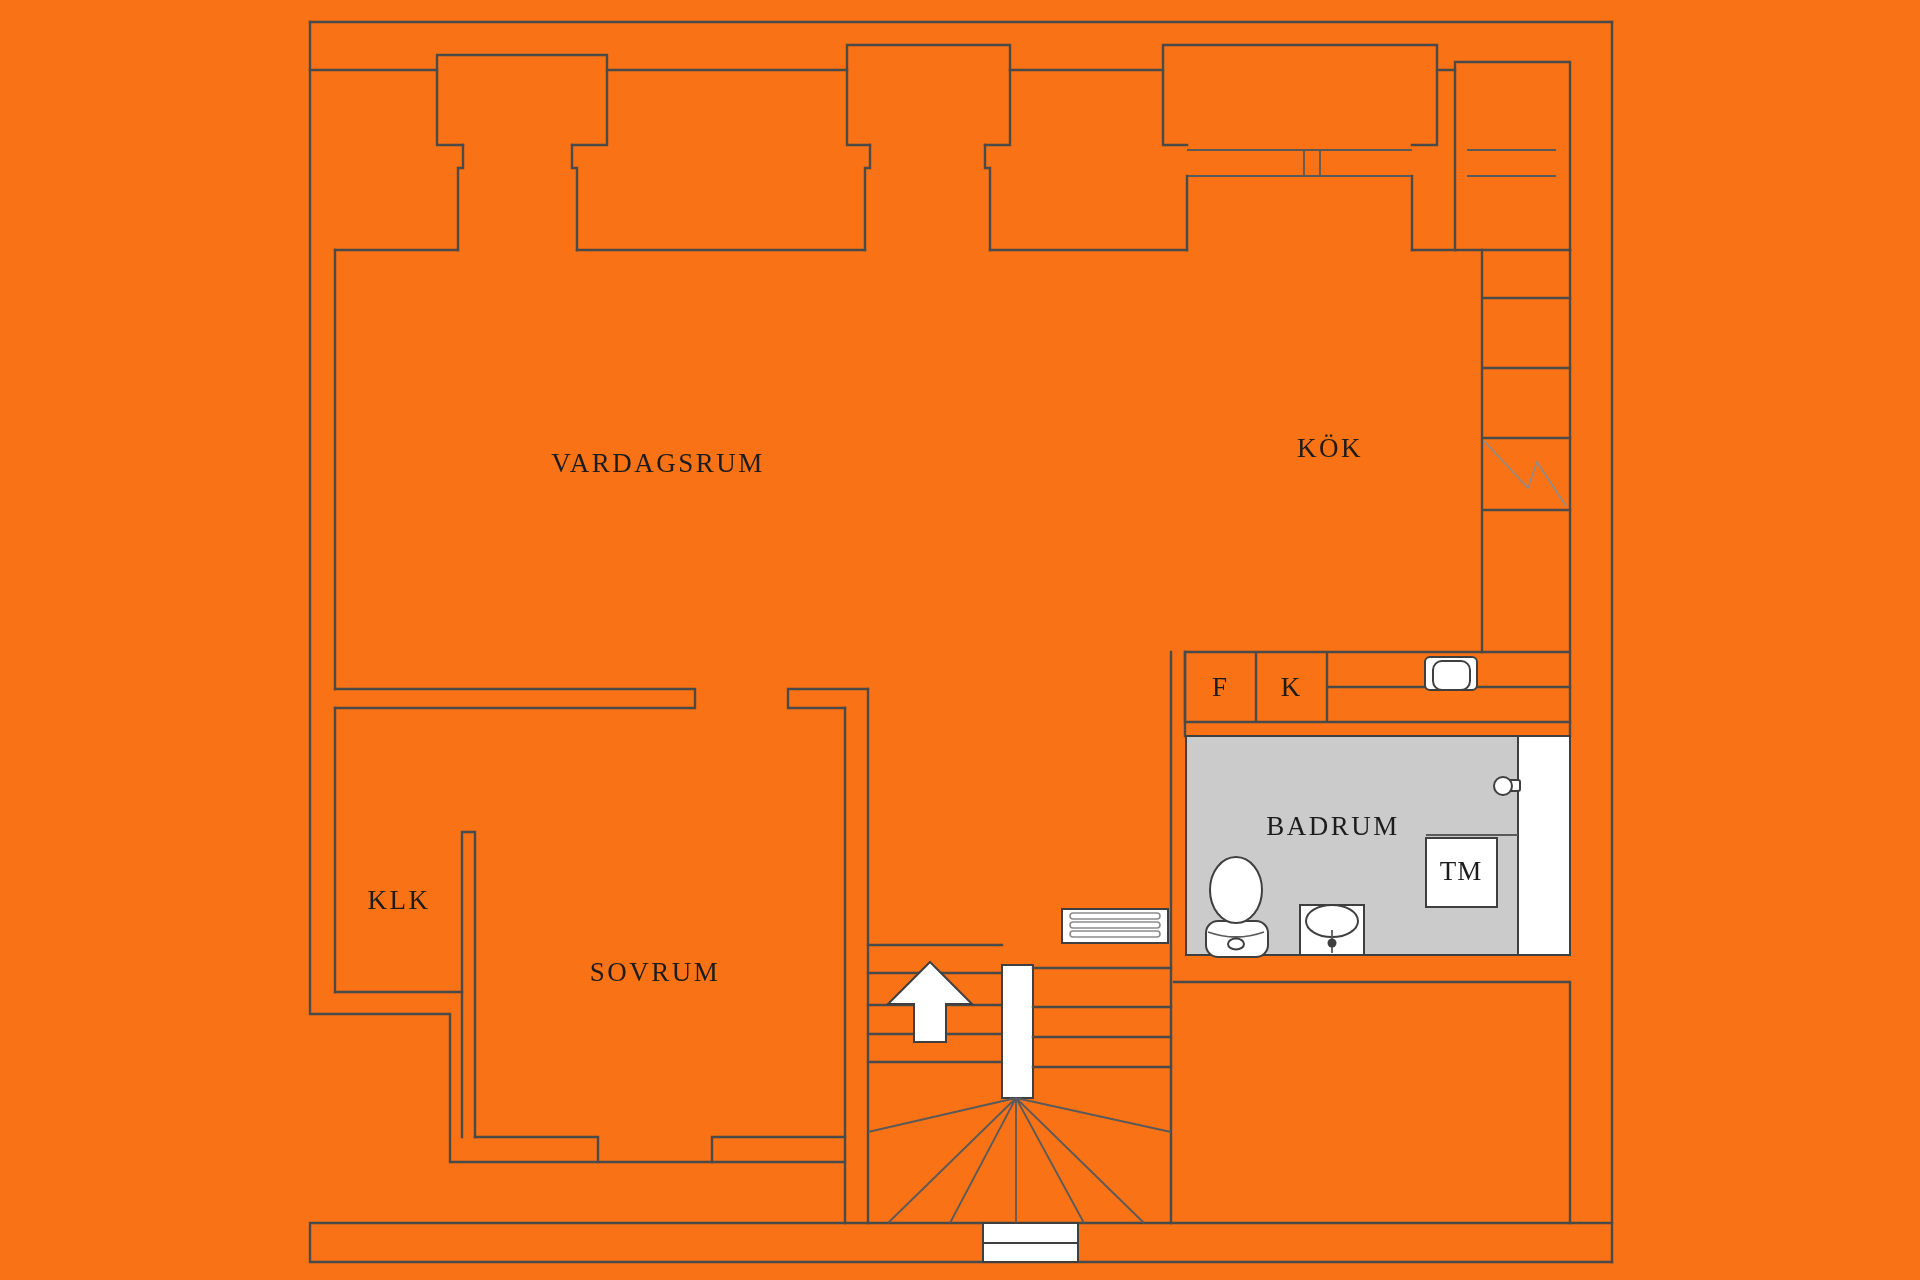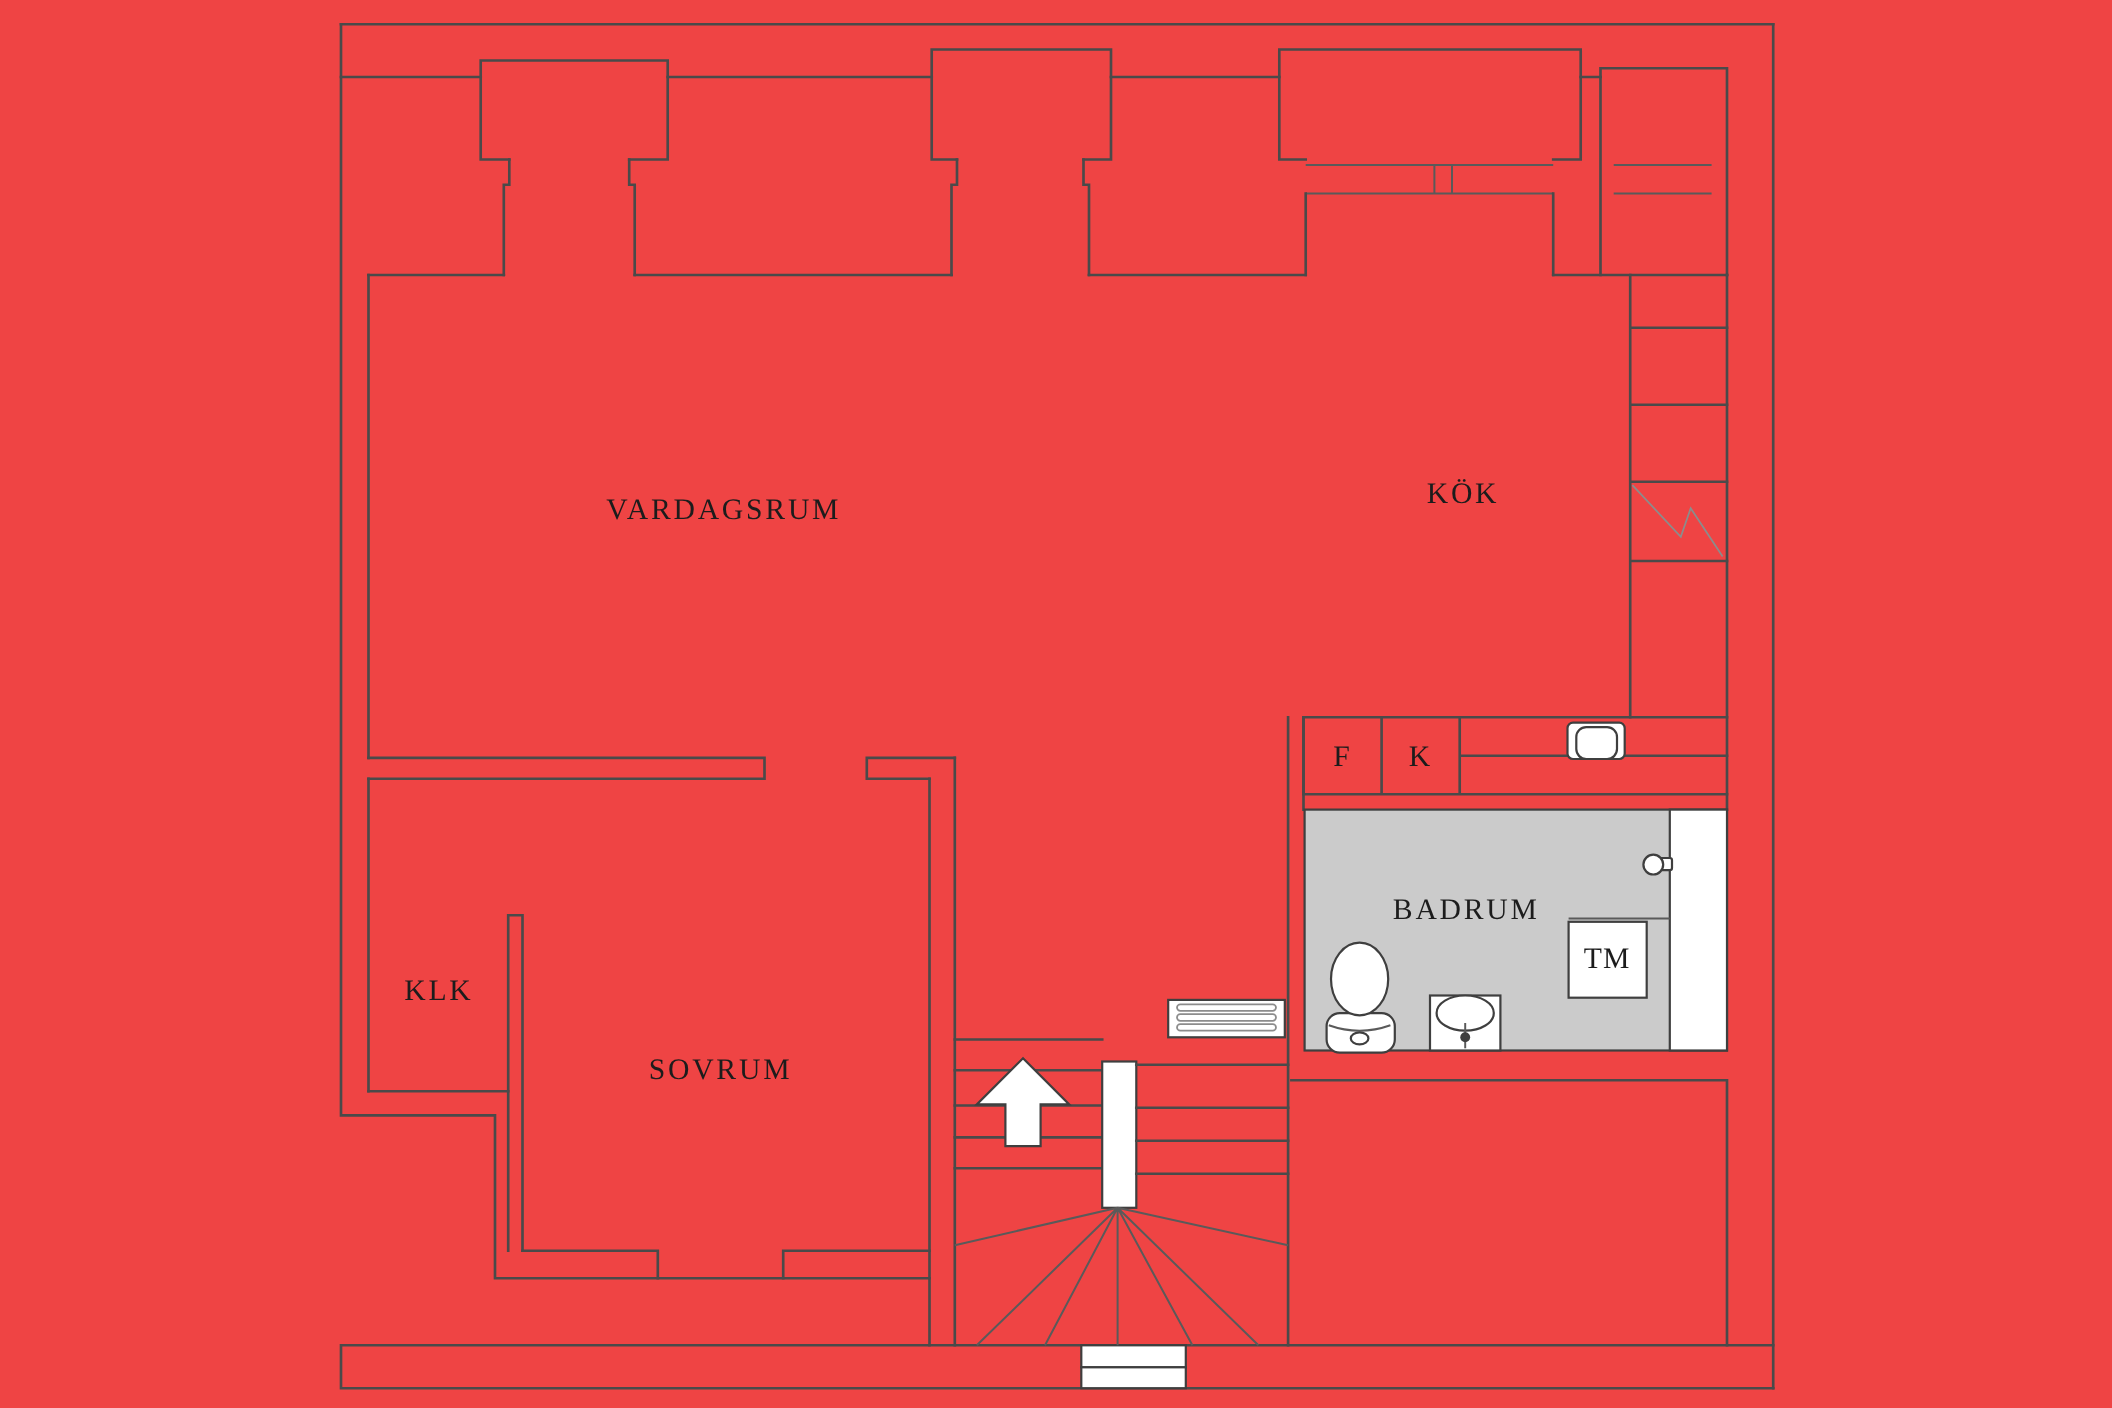--- a/index.html
+++ b/index.html
@@ -1,19 +1,19 @@
 <!DOCTYPE html>
 <html><head>
 <meta charset="utf-8">
 <style>
   html, body { margin: 0; padding: 0; background: #ffffff; }
   .canvas {
     position: relative;
     width: 1920px; height: 1280px;
-    background: #ef4444;
+    background: #f97316;
     overflow: hidden;
   }
   svg { display: block; width: 1920px; height: 1280px; }
   .wall   { fill: none; stroke: #4a4a4a; stroke-width: 2.4; stroke-linecap: square; }
   .thin   { fill: none; stroke: #5a5a5a; stroke-width: 1.8; }
   .fixture{ fill: #ffffff; stroke: #3f3f3f; stroke-width: 2; }
   .fines  { fill: none; stroke: #8c8c8c; stroke-width: 1.6; }
   .room-label {
     font-family: "Liberation Serif", "DejaVu Serif", serif;
     font-size: 27px; letter-spacing: 2.5px; fill: #1c1c1c;

